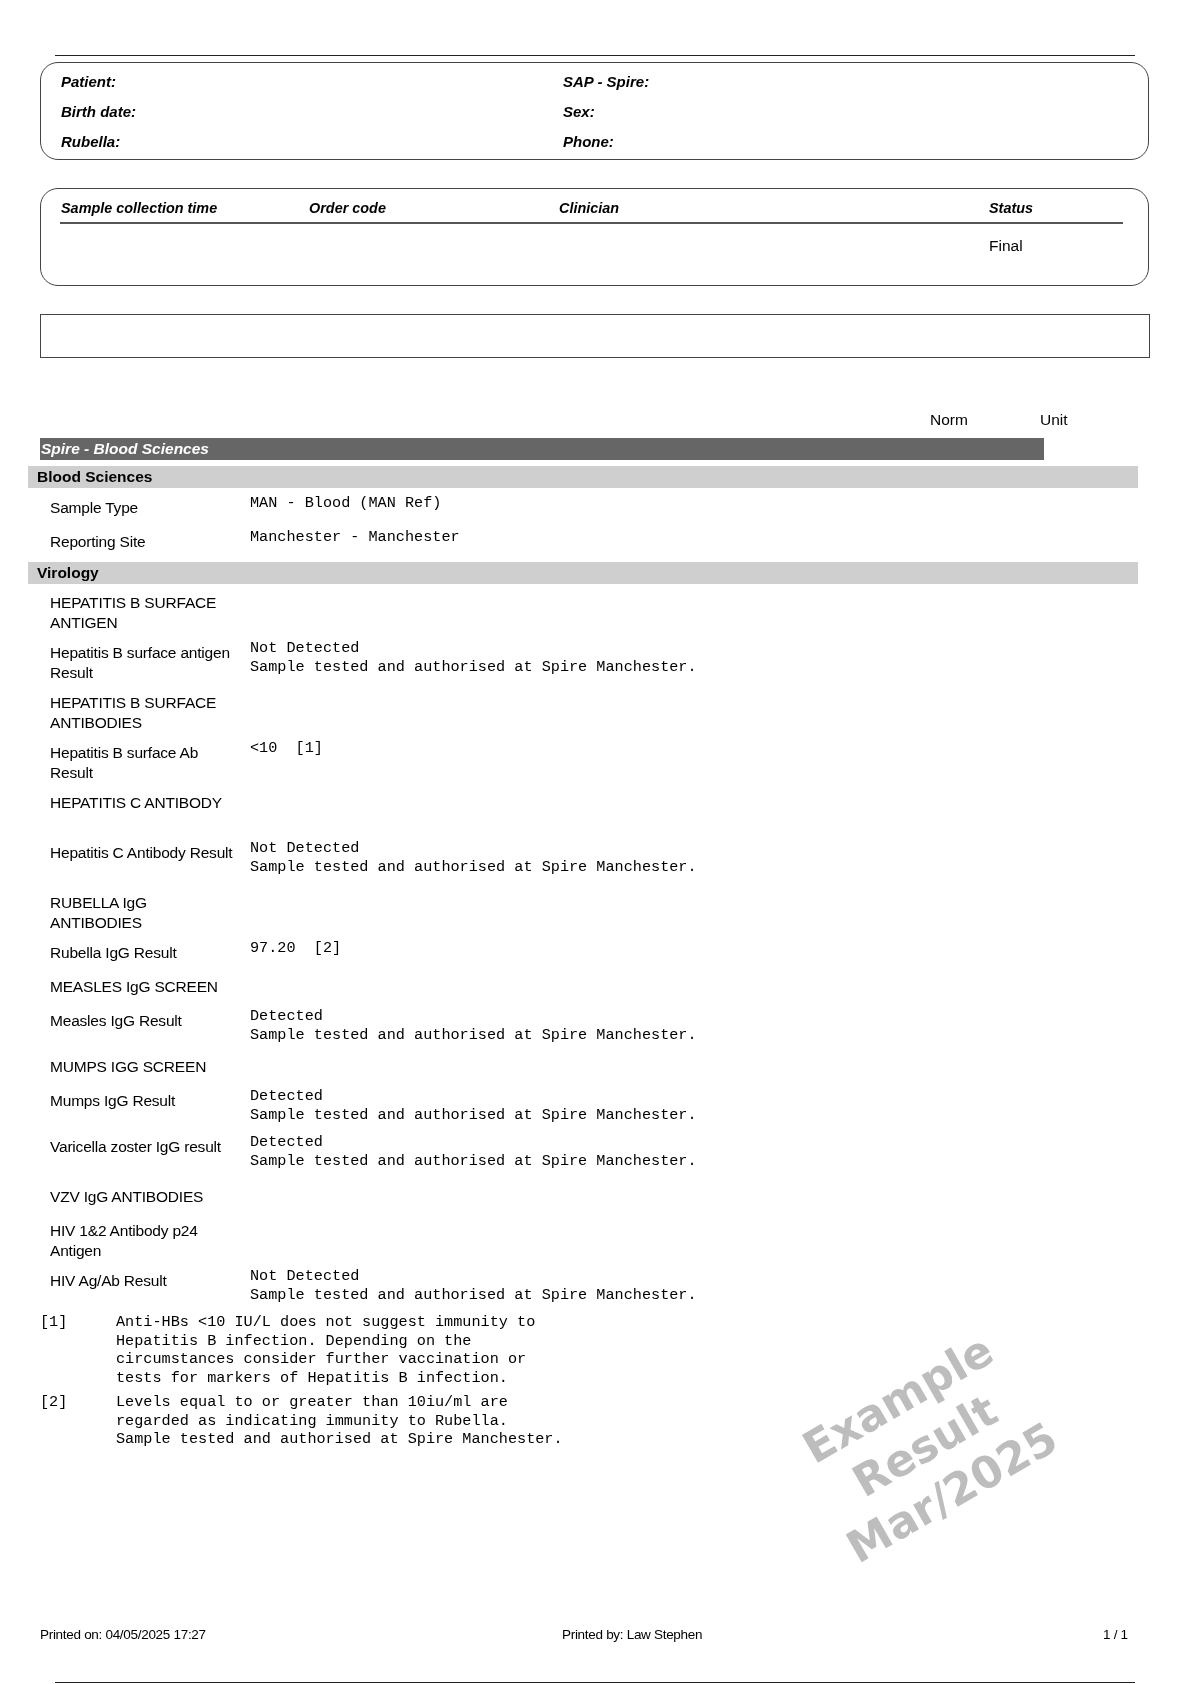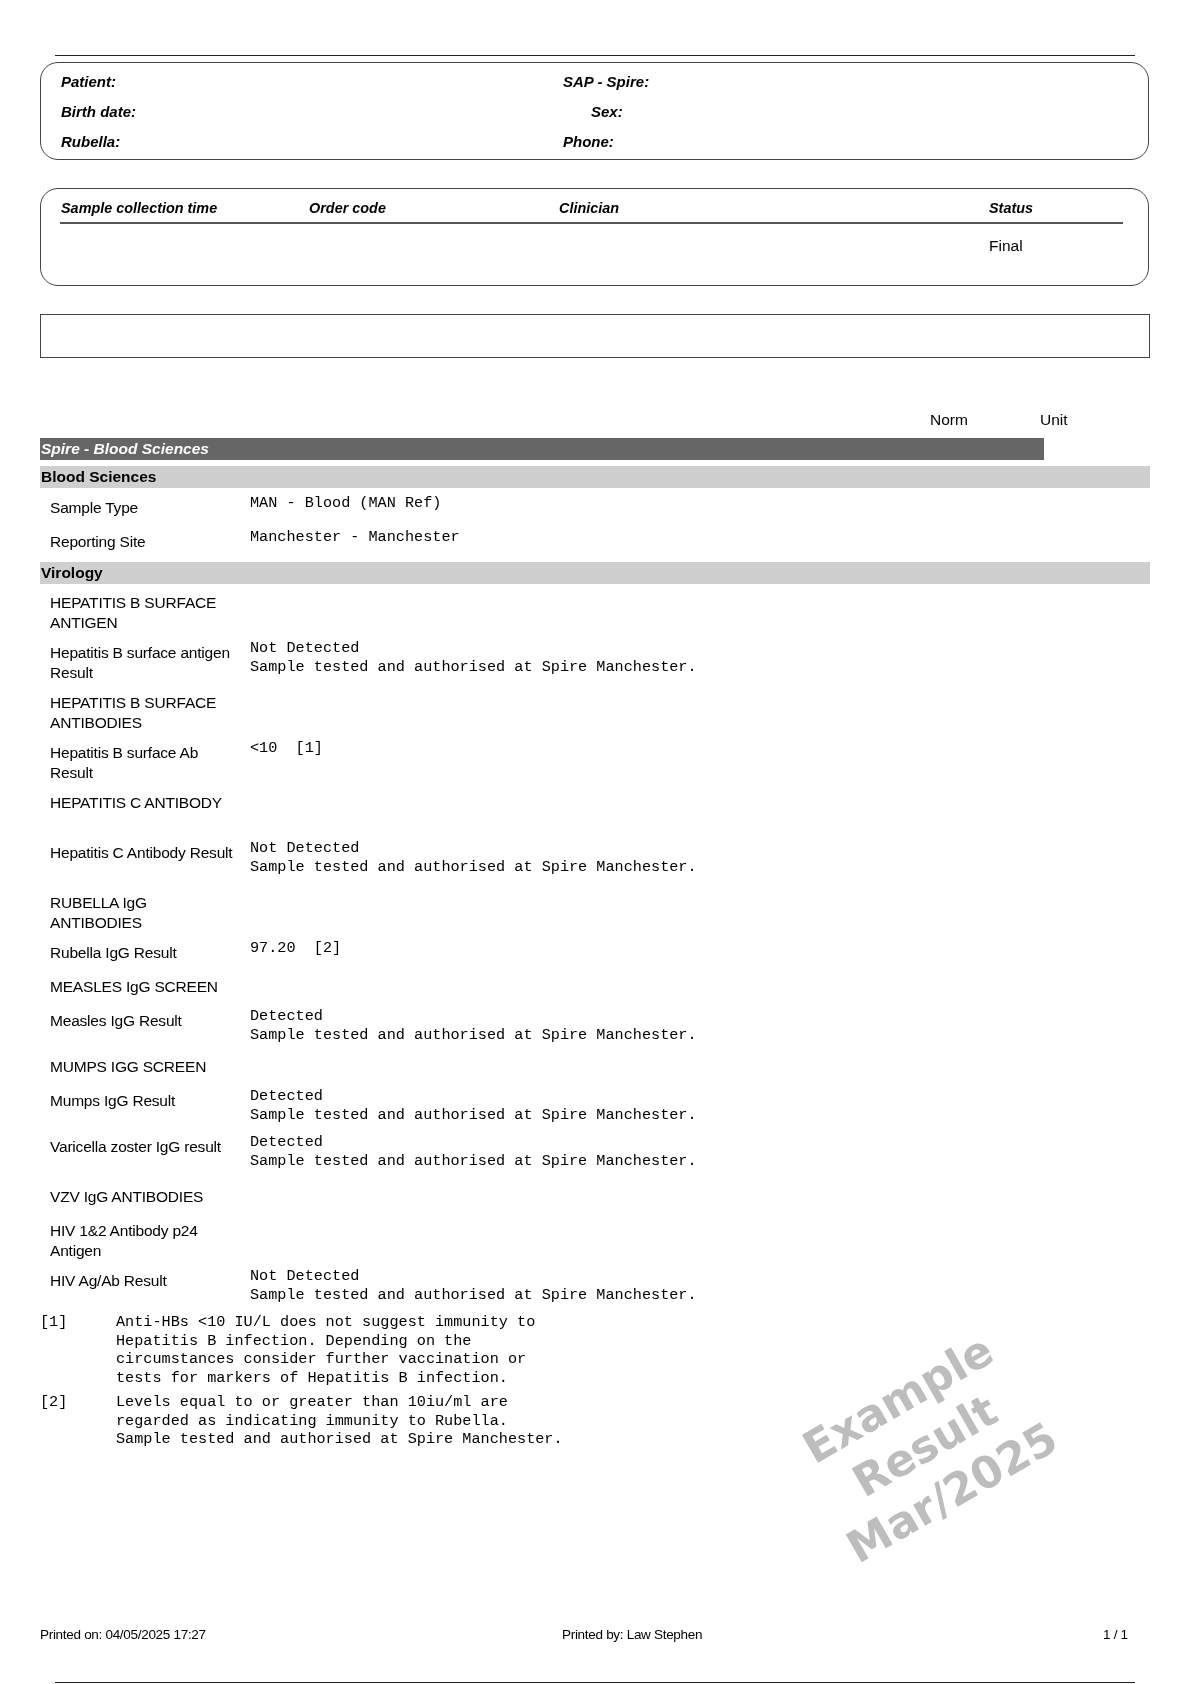--- a/index.html
+++ b/index.html
@@ -11,22 +11,22 @@
     .box {
       position: absolute; left: 40px; width: 1109px;
       border: 1.5px solid #444; border-radius: 18px; box-sizing: border-box;
     }
     .lbl { position: absolute; font-size: 15px; font-style: italic; font-weight: bold; }
     .hdr-col { position: absolute; font-size: 15.5px; font-style: italic; font-weight: bold; transform: scaleX(0.93); transform-origin: left; }
     .plain { position: absolute; font-size: 15.5px; }
     .mono { font-family: "Liberation Mono", monospace; font-size: 15.2px; white-space: pre; line-height: 18.5px; }
     .bar-dark { position: absolute; left: 40px; width: 1004px; height: 22px; background: #666; color: #fff;
       font-style: italic; font-weight: bold; font-size: 15.5px; line-height: 22px; box-sizing: border-box; padding-left: 1px; }
-    .bar-light { position: absolute; left: 40px; width: 1110px; height: 22px; background: #cfcfcf;
-      font-weight: bold; font-size: 15.5px; line-height: 22px; padding-left: 1px; box-sizing: border-box; }
+    .bar-light { position: absolute; left: 28px; width: 1110px; height: 22px; background: #cfcfcf;
+      font-weight: bold; font-size: 15.5px; line-height: 22px; padding-left: 9px; box-sizing: border-box; }
     .row { position: absolute; left: 40px; width: 1110px; }
     .row .name { position: absolute; left: 10px; width: 190px; font-size: 15.5px; line-height: 20px; letter-spacing: -0.2px; }
     .row .val { position: absolute; left: 210px; top: -4px; }
     .fn { position: absolute; left: 40px; }
     .fn .ref { position: absolute; left: 0; }
     .fn .txt { position: absolute; left: 76px; }
     .watermark {
       position: absolute; left: 735px; top: 1365px; width: 380px; text-align: center;
       font-family: "DejaVu Sans", sans-serif; font-weight: bold; font-size: 44px; line-height: 54px;
       color: #bdbdbd; transform: rotate(-30deg); transform-origin: center;
@@ -36,21 +36,21 @@
 </head>
 <body>
 
 <div class="rule" style="top:55px;"></div>
 
 <div class="box" style="top:62px;height:98px;"></div>
 <span class="lbl" style="left:61px;top:73px;">Patient:</span>
 <span class="lbl" style="left:61px;top:103px;">Birth date:</span>
 <span class="lbl" style="left:61px;top:133px;">Rubella:</span>
 <span class="lbl" style="left:563px;top:73px;">SAP - Spire:</span>
-<span class="lbl" style="left:563px;top:103px;margin-left:28px;">Sex:</span>
+<span class="lbl" style="left:563px;top:103px;">Sex:</span>
 <span class="lbl" style="left:563px;top:133px;">Phone:</span>
 
 <div class="box" style="top:188px;height:98px;"></div>
 <span class="hdr-col" style="left:61px;top:199px;">Sample collection time</span>
 <span class="hdr-col" style="left:309px;top:199px;">Order code</span>
 <span class="hdr-col" style="left:559px;top:199px;">Clinician</span>
 <span class="hdr-col" style="left:989px;top:199px;">Status</span>
 <div style="position:absolute;left:60px;top:222px;width:1063px;height:2px;background:#555;"></div>
 <span class="plain" style="left:989px;top:237px;">Final</span>
 

